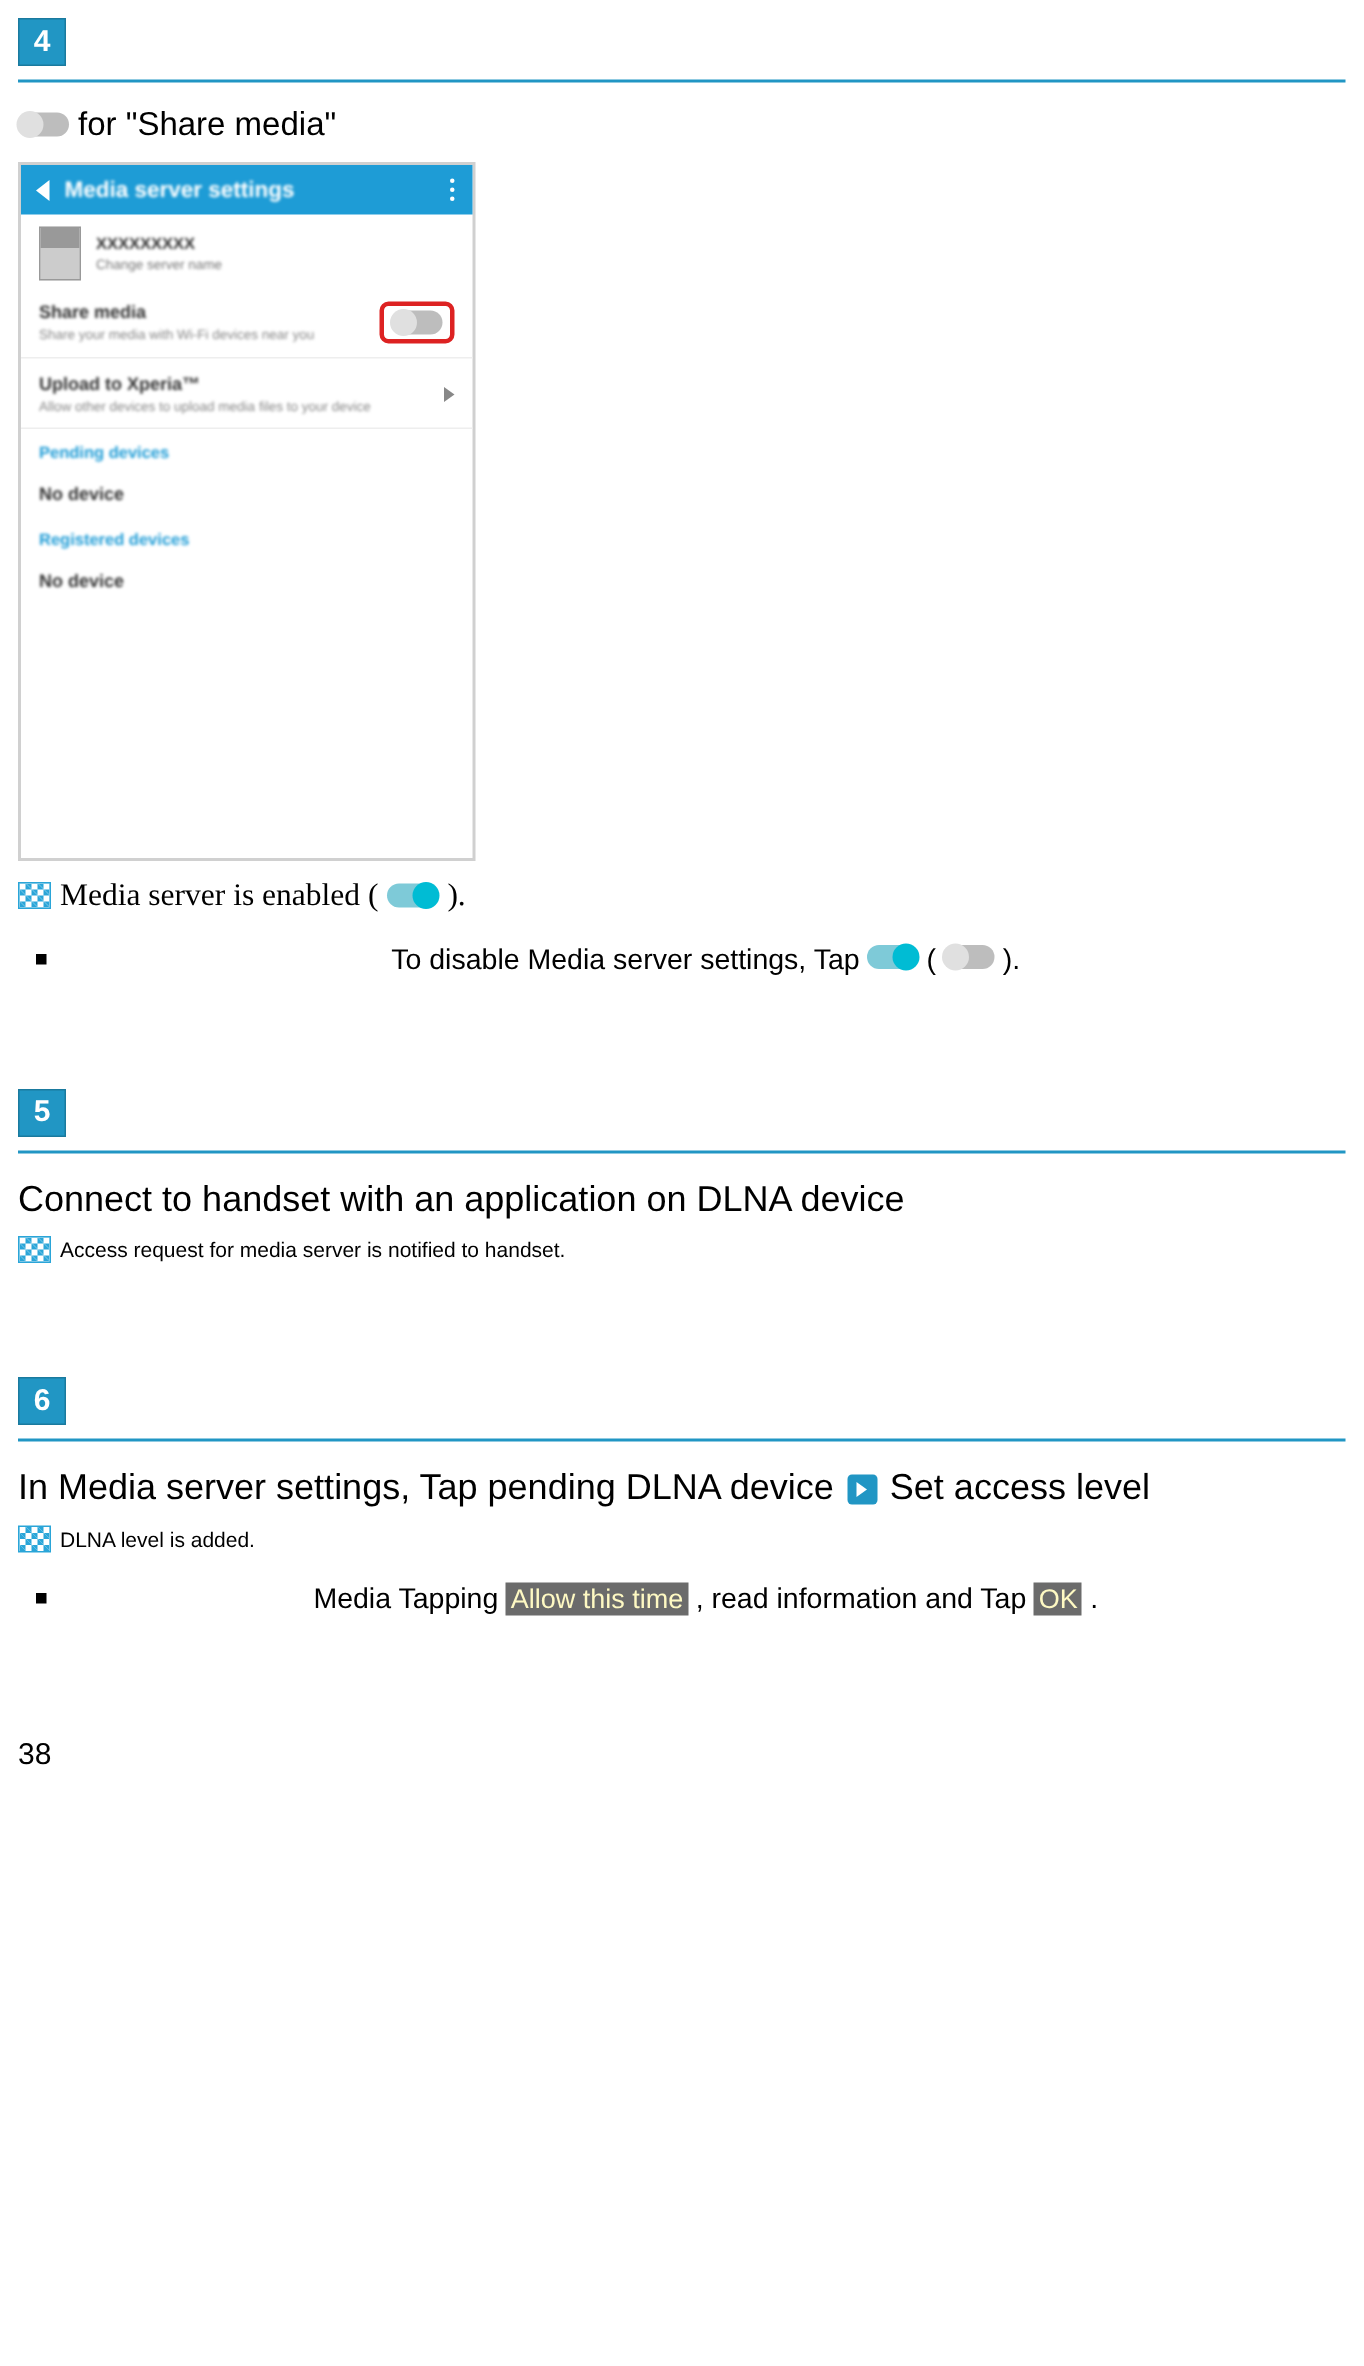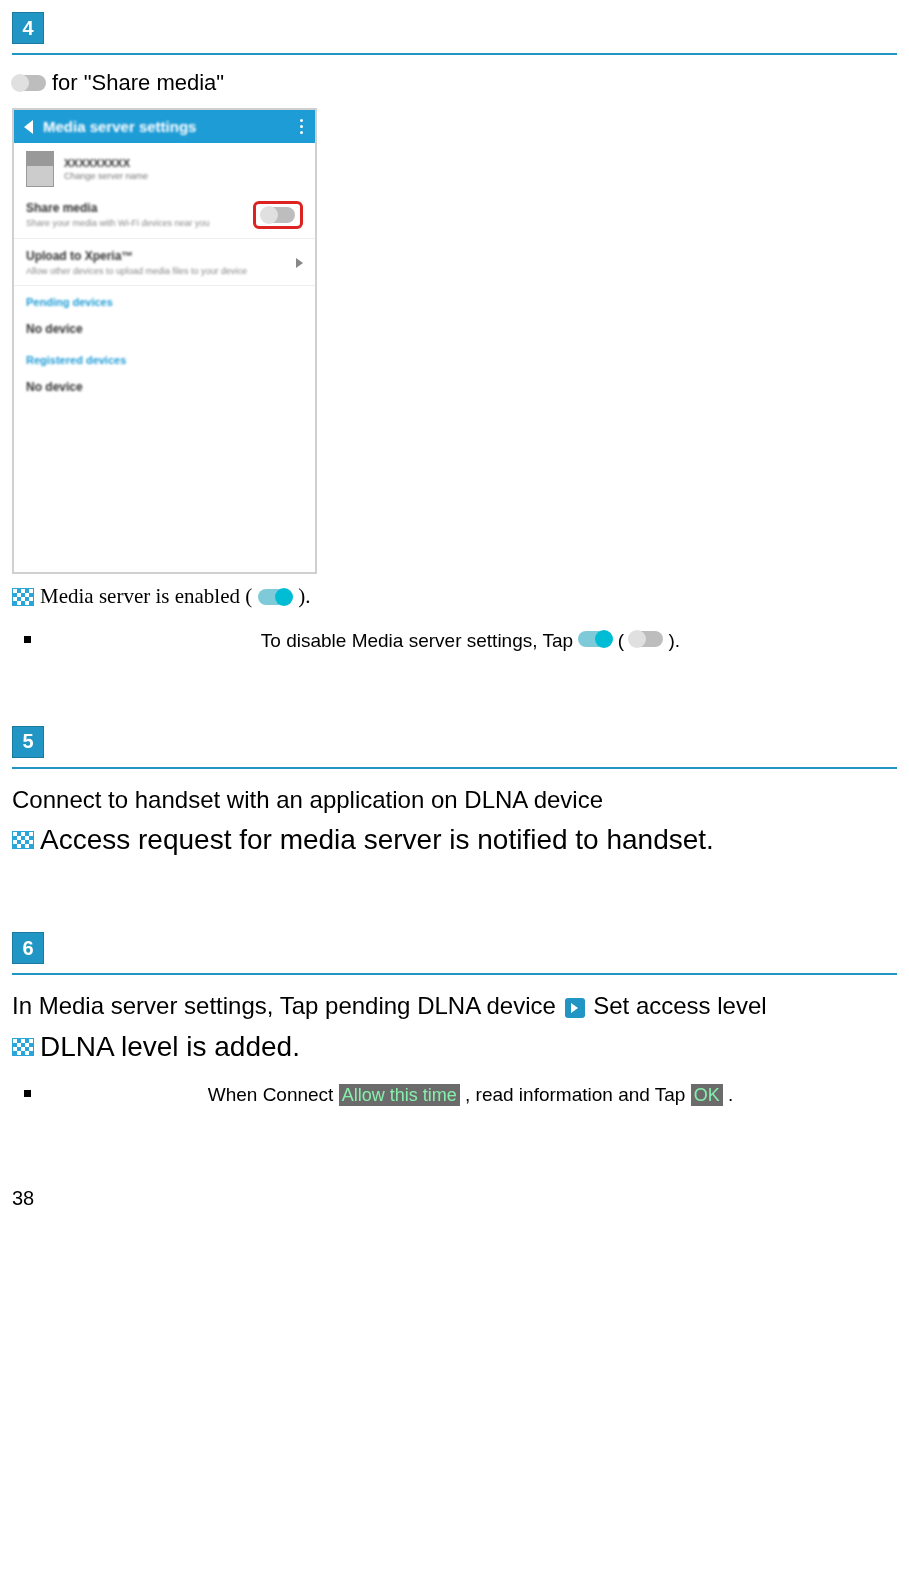--- a/index.html
+++ b/index.html
@@ -143,21 +143,21 @@
     }
     .arrow-right-small {
       width:0;height:0;border-top:5px solid transparent;border-bottom:5px solid transparent;border-left:7px solid #888;
     }
     .blue-text { color:#1e9cd6; font-size:11px; filter:blur(1px); padding:10px 12px 6px 12px; font-weight:bold;}
     .plain-row { font-size:12px; color:#333; filter:blur(1px); padding:8px 12px; font-weight:bold;}
     .spacer-bottom { height: 170px; }
     .between-inline { display:inline-flex; align-items:center; gap:4px; }
     .key {
       background: #6b6b6b;
-      color: #86efac;
+      color: #fef9c3;
       padding: 1px 3px;
       font-size: 18px;
     }
     .arrow-next {
       display: inline-flex;
       width: 20px; height: 20px;
       background: #2196c4;
       border-radius: 3px;
       align-items: center; justify-content: center;
       vertical-align: middle;
@@ -165,21 +165,21 @@
     }
     .arrow-next::after {
       content:"";
       width:0;height:0;
       border-top:5px solid transparent;
       border-bottom:5px solid transparent;
       border-left:7px solid #fff;
     }
     .page-num { font-size: 20px; margin-top: 78px; }
     .main-step-text { font-size: 24px; margin-bottom: 8px; line-height: 1.35; }
-    .result-line { font-size: 28px; margin: 6px 0 18px 0; display:flex; align-items:center; gap:6px; }
+    .result-line { font-size: 14px; margin: 6px 0 18px 0; display:flex; align-items:center; gap:6px; }
   </style>
 </head>
 <body>
 
 <div>
   <div class="step-badge">4</div>
   <hr class="step-hr">
   <div class="step-text-line1">
     <span class="toggle toggle-off"></span>
     <span> for "Share media"</span>
@@ -273,21 +273,21 @@
     <span>In Media server settings, Tap pending DLNA device</span>
     <span class="arrow-next"></span>
     <span> Set access level</span>
   </div>
   <div class="result-line">
     <span class="checker-icon"></span>
     <span> DLNA level is added.</span>
   </div>
   <ul class="bullet">
     <li>
-      <span>When Connect </span>
+      <span>Media Tapping </span>
       <span class="key">Allow this time</span>
       <span>, read information and Tap </span>
       <span class="key">OK</span>
       <span>.</span>
     </li>
   </ul>
 </div>
 
 <div class="page-num">38</div>
 

